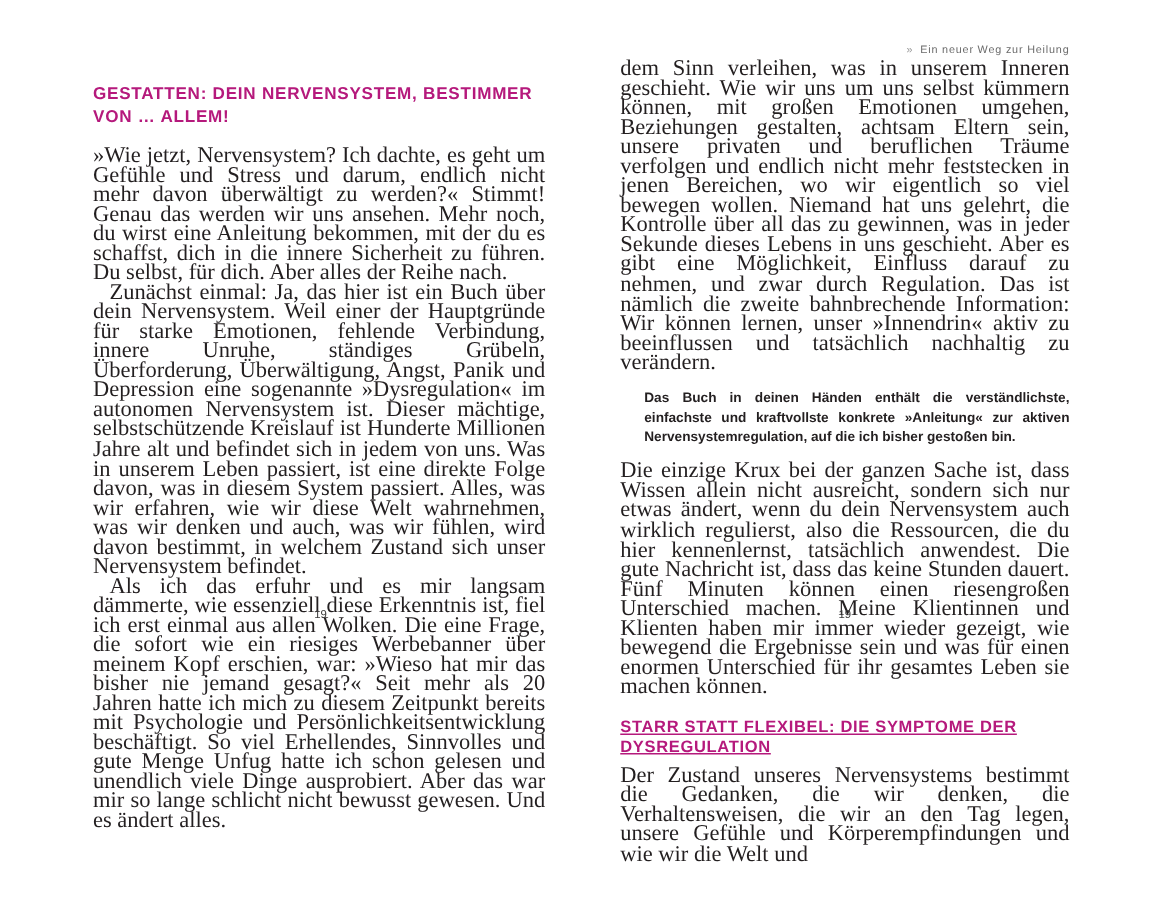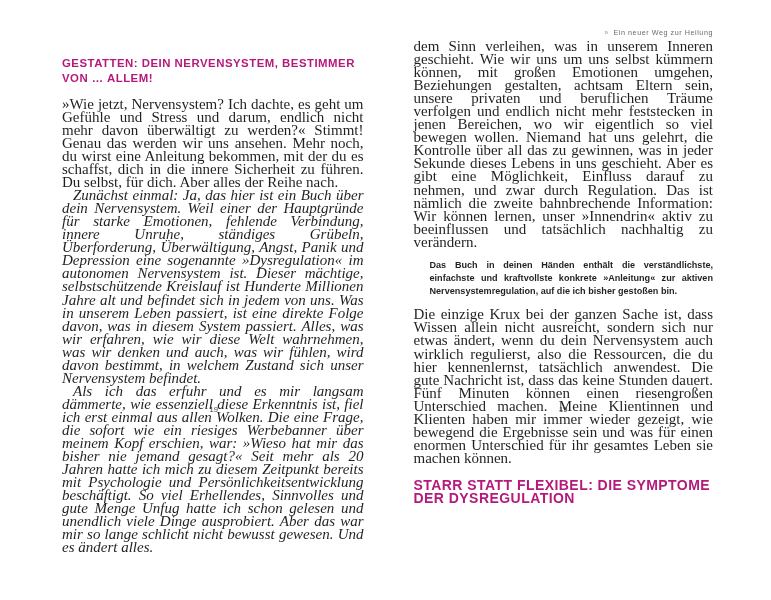--- a/index.html
+++ b/index.html
@@ -53,42 +53,42 @@
     font-size: 11.4px;
     line-height: 15.4px;
     letter-spacing: 0.5px;
     color: #b5197c;
     margin: 16px 0 11px 0;
     text-transform: uppercase;
   }
   h2.section-title {
     font-family: "Liberation Sans", sans-serif;
     font-weight: bold;
-    font-size: 14px;
+    font-size: 11px;
     line-height: 13.2px;
     letter-spacing: 0.45px;
     color: #b5197c;
     margin: 14px 0 6px 0;
     text-transform: uppercase;
+    text-decoration: underline;
   }
   p.body {
     font-size: 15px;
     line-height: 13.05px;
     text-align: justify;
     color: #231f20;
     margin: 0;
     hyphens: auto;
     -webkit-hyphens: auto;
   }
   p.body + p.body {
     margin-top: 0;
   }
   p.indent {
     text-indent: 11px;
-    font-style: italic;
   }
   p.callout {
     font-family: Liberation Sans, sans-serif;
     font-weight: bold;
     font-size: 9.1px;
     line-height: 13.2px;
     text-align: justify;
     color: #231f20;
     margin: 10px 0 10px 0;
     padding-left: 16px;
@@ -126,17 +126,18 @@
 
   <div class="page page-right">
     <div class="running-head">
       <span class="guillemet">»</span>
       <span>Ein neuer Weg zur Heilung</span>
     </div>
     <p class="body">dem Sinn verleihen, was in unserem Inneren geschieht. Wie wir uns um uns selbst kümmern können, mit großen Emotionen umgehen, Beziehungen gestalten, achtsam Eltern sein, unsere privaten und beruflichen Träume verfolgen und endlich nicht mehr feststecken in jenen Bereichen, wo wir eigentlich so viel bewegen wollen. Niemand hat uns gelehrt, die Kontrolle über all das zu gewinnen, was in jeder Sekunde dieses Lebens in uns geschieht. Aber es gibt eine Möglichkeit, Einfluss darauf zu nehmen, und zwar durch Regulation. Das ist nämlich die zweite bahnbrechende Information: Wir können lernen, unser »Innendrin« aktiv zu beeinflussen und tatsächlich nachhaltig zu verändern.</p>
     <p class="callout">Das Buch in deinen Händen enthält die verständlichste, einfachste und kraftvollste konkrete »Anleitung« zur aktiven Nervensystemregulation, auf die ich bisher gestoßen bin.</p>
     <p class="body">Die einzige Krux bei der ganzen Sache ist, dass Wissen allein nicht ausreicht, sondern sich nur etwas ändert, wenn du dein Nervensystem auch wirklich regulierst, also die Ressourcen, die du hier kennenlernst, tatsächlich anwendest. Die gute Nachricht ist, dass das keine Stunden dauert. Fünf Minuten können einen riesengroßen Unterschied machen. Meine Klientinnen und Klienten haben mir immer wieder gezeigt, wie bewegend die Ergebnisse sein und was für einen enormen Unterschied für ihr gesamtes Leben sie machen können.</p>
     <h2 class="section-title">STARR STATT FLEXIBEL: DIE SYMPTOME DER DYSREGULATION</h2>
+    <p class="body">Der Zustand unseres Nervensystems bestimmt die Gedanken, die wir denken, die Verhaltensweisen, die wir an den Tag legen, unsere Gefühle und Körperempfindungen und wie wir die Welt und</p>
     <div class="folio folio-right">19</div>
   </div>
 
   <div class="gutter-shadow"></div>
 </div>
 
 </body></html>

